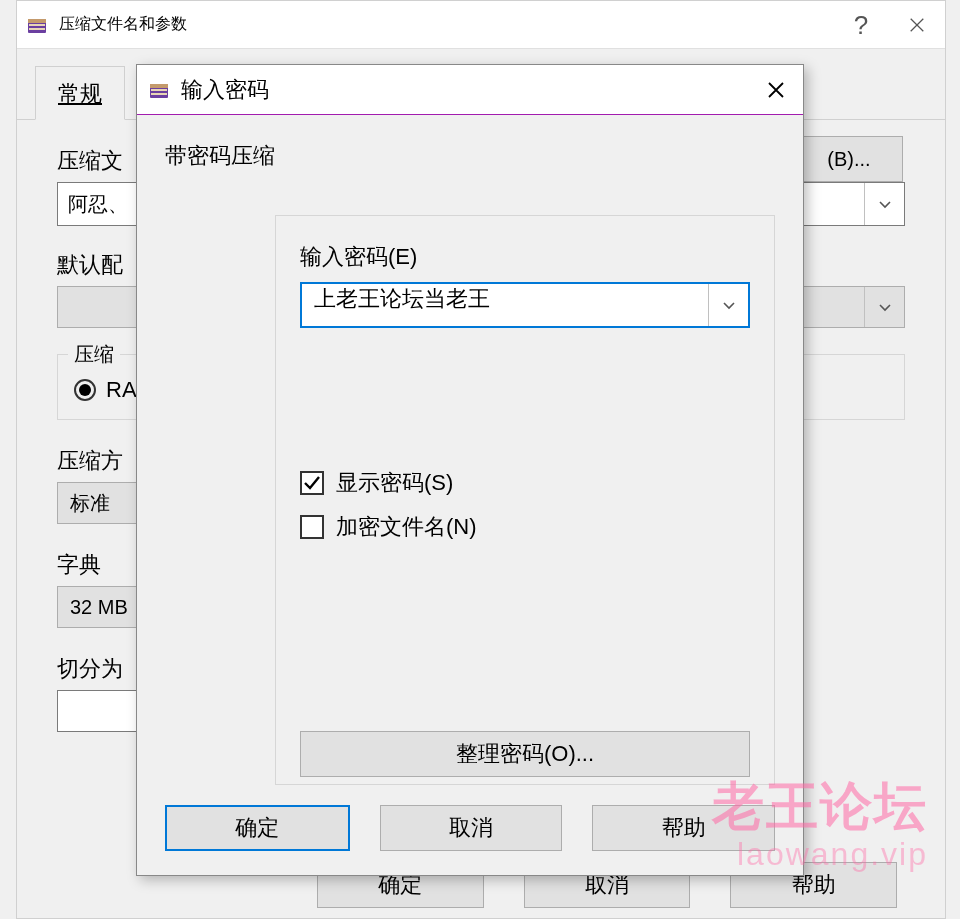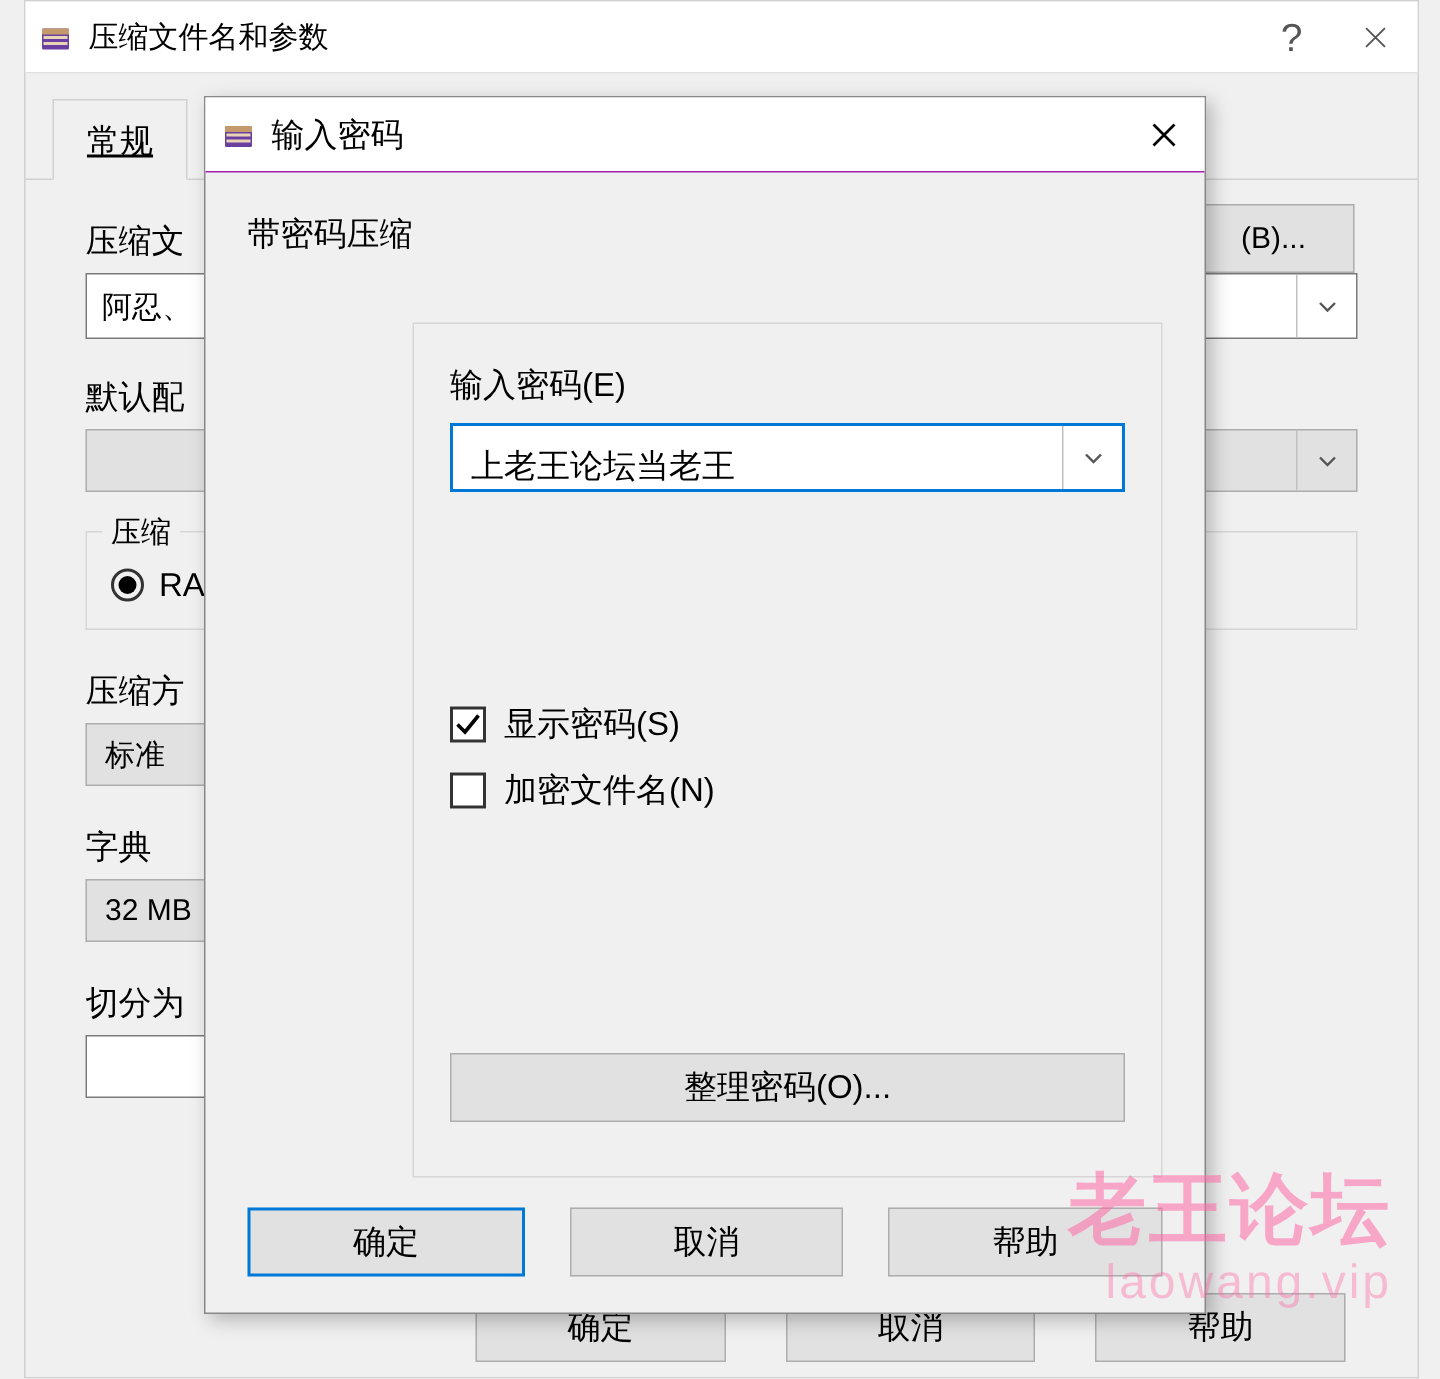--- a/index.html
+++ b/index.html
@@ -32,21 +32,21 @@
     align-items: center;
     padding: 0 8px;
     position: relative;
     border-bottom: 1px solid #e0e0e0;
   }
   .title-icon-winrar {
     width: 24px; height: 24px; margin-right: 10px;
     display: flex; align-items: center; justify-content: center;
   }
   .title-icon-winrar svg { width: 24px; height: 24px; }
-  .main-title { color: #000; font-size: 20px; }
+  .main-title { color: #000; font-size: 16px; }
   .main-titlebar-buttons {
     position: absolute; right: 0; top: 0; height: 48px;
     display: flex; align-items: center;
   }
   .main-help-btn {
     width: 56px; height: 48px; display:flex; align-items:center; justify-content:center;
     color: #555; font-size: 26px; font-family: Arial, sans-serif;
   }
   .main-close-btn {
     width: 56px; height: 48px; display:flex; align-items:center; justify-content:center;
@@ -201,37 +201,37 @@
     padding: 26px 24px 0 24px;
     display:flex; flex-direction:column;
     position:relative;
   }
   .pw-label { font-size:22px; }
   .pw-combo {
     margin-top: 10px;
     height: 46px;
     border: 2px solid #0078d7;
     background: #ffffff;
-    display:flex; align-items:flex-end;
+    display:flex; align-items:flex-start;
     padding: 0 12px;
     position:relative;
     font-size:22px;
   }
   .pw-combo .combo-chevron { border-left:1px solid #c0c0c0; }
   .pw-checks { margin-top: 140px; }
   .check-row { display:flex; align-items:center; gap:12px; font-size:22px; margin-bottom:14px; }
   .checkbox {
     width:24px; height:24px; border:2px solid #333;
     display:flex; align-items:center; justify-content:center;
     background:#fff;
   }
   .checkbox.checked svg { width:18px; height:18px; }
   .manage-btn {
     margin-top: auto;
-    margin-bottom: 36px;
+    margin-bottom: 7px;
     height: 46px;
     background:#e1e1e1; border:1px solid #adadad;
     display:flex; align-items:center; justify-content:center; font-size:22px;
   }
   .modal-buttons {
     display:flex;
     gap: 30px;
     padding: 20px 28px 24px 28px;
   }
   .modal-btn {

